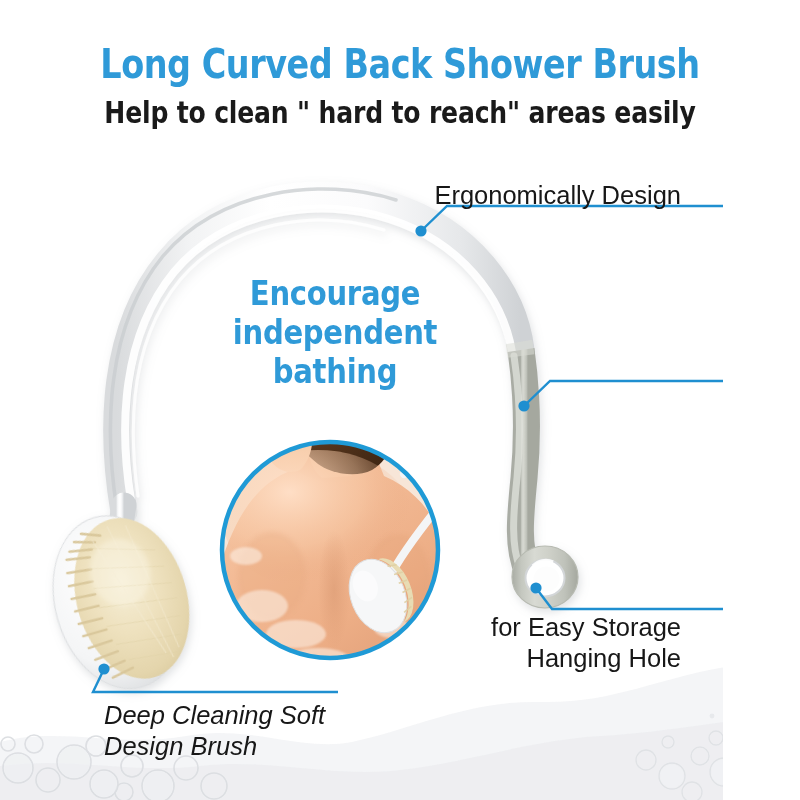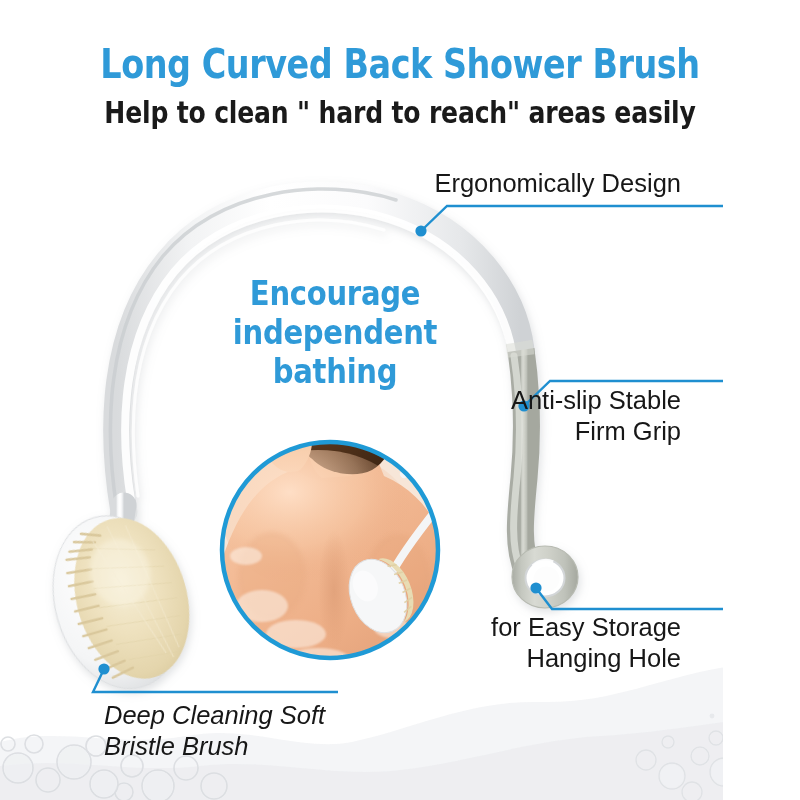--- a/index.html
+++ b/index.html
@@ -42,21 +42,21 @@
   
   .callout{
     position:absolute;
     font-family:"Liberation Sans",sans-serif;
     font-weight:400;font-size:25.5px;line-height:1.22;
     color:#171717;white-space:nowrap;
   }
   .callout.right{text-align:right;}
   .callout.left{text-align:left;font-style:italic;}
 
-  #co-ergonomic{right:42px;top:168px;}
+  #co-ergonomic{right:42px;top:180px;}
   #co-grip{right:42px;top:385px;}
   #co-hanging{right:42px;top:612px;}
   #co-bristle{left:104px;top:700px;}
 
   
   #art{position:absolute;left:0;top:0;width:800px;height:800px;}
 </style>
 </head>
 <body>
 
@@ -389,28 +389,24 @@
   <div class="slogan">
     <div>Encourage</div>
     <div>independent</div>
     <div>bathing</div>
   </div>
 
   <div class="callout right" id="co-ergonomic">
     <div>Ergonomically Design</div>
   </div>
 
-  <div class="callout right" id="co-grip">
-    <div>Anti-slip Stable</div>
-    <div>Firm Grip</div>
-  </div>
 
   <div class="callout right" id="co-hanging">
     <div>for Easy Storage</div>
     <div>Hanging Hole</div>
   </div>
 
   <div class="callout left" id="co-bristle">
     <div>Deep Cleaning Soft</div>
-    <div>Bristle Brush</div>
+    <div>Design Brush</div>
   </div>
 
 </div>
 
 </body></html>

